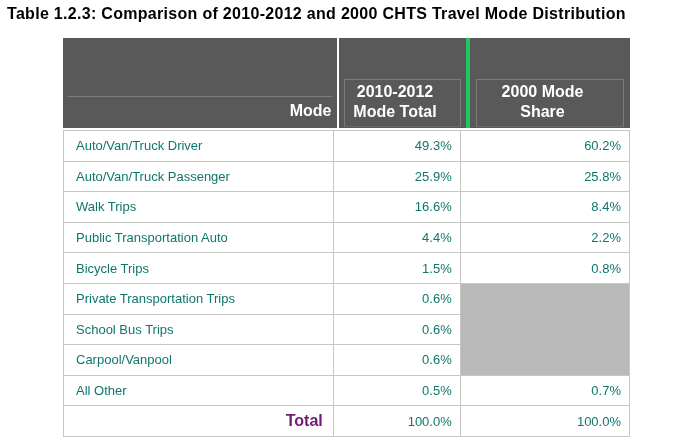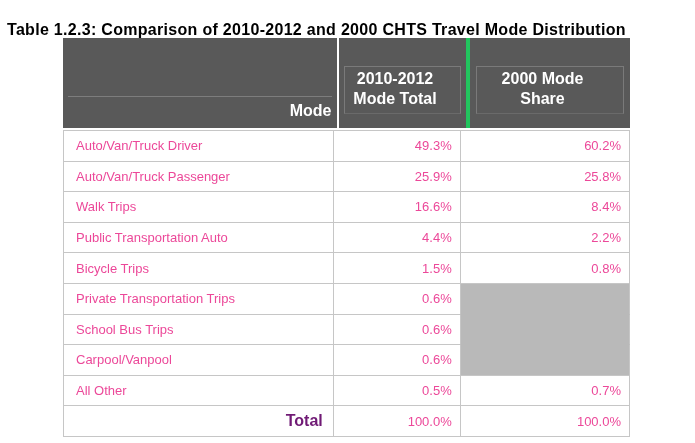--- a/index.html
+++ b/index.html
@@ -8,21 +8,21 @@
     position: relative;
     width: 695px;
     height: 443px;
     background: #ffffff;
     font-family: "Liberation Sans", sans-serif;
     overflow: hidden;
   }
   .title {
     position: absolute;
     left: 7px;
-    top: 21px;
+    top: 5px;
     width: 686px;
     font-size: 16px;
     font-weight: bold;
     letter-spacing: 0.3px;
     color: #000000;
     white-space: nowrap;
   }
   .tbl {
     position: absolute;
     left: 63px;
@@ -54,31 +54,31 @@
     width: 96%;
     border-top: 1px solid rgba(255,255,255,0.22);
     padding: 4px 0 7px 0;
     text-align: right;
   }
   .th-2010 .lbl, .th-2000 .lbl {
     width: 92%;
     border: 1px solid rgba(255,255,255,0.20);
     border-bottom-color: rgba(255,255,255,0.10);
     padding: 2px 15px 4px 0;
-    margin-bottom: 14px;
+    margin-bottom: 1px;
   }
   
   .tbody { border-top: 1px solid #c6c6c6; }
   .tr { display: flex; height: 30.6px; }
   .td {
     border-bottom: 1px solid #c6c6c6;
     display: flex;
     align-items: center;
     font-size: 13px;
-    color: #ec4899;
+    color: #0f766e;
     background: #ffffff;
   }
   .c1 {
     width: 274px;
     border-left: 1px solid #c6c6c6;
     padding-left: 12px;
   }
   .c2 {
     width: 129px;
     border-left: 1px solid #c6c6c6;

